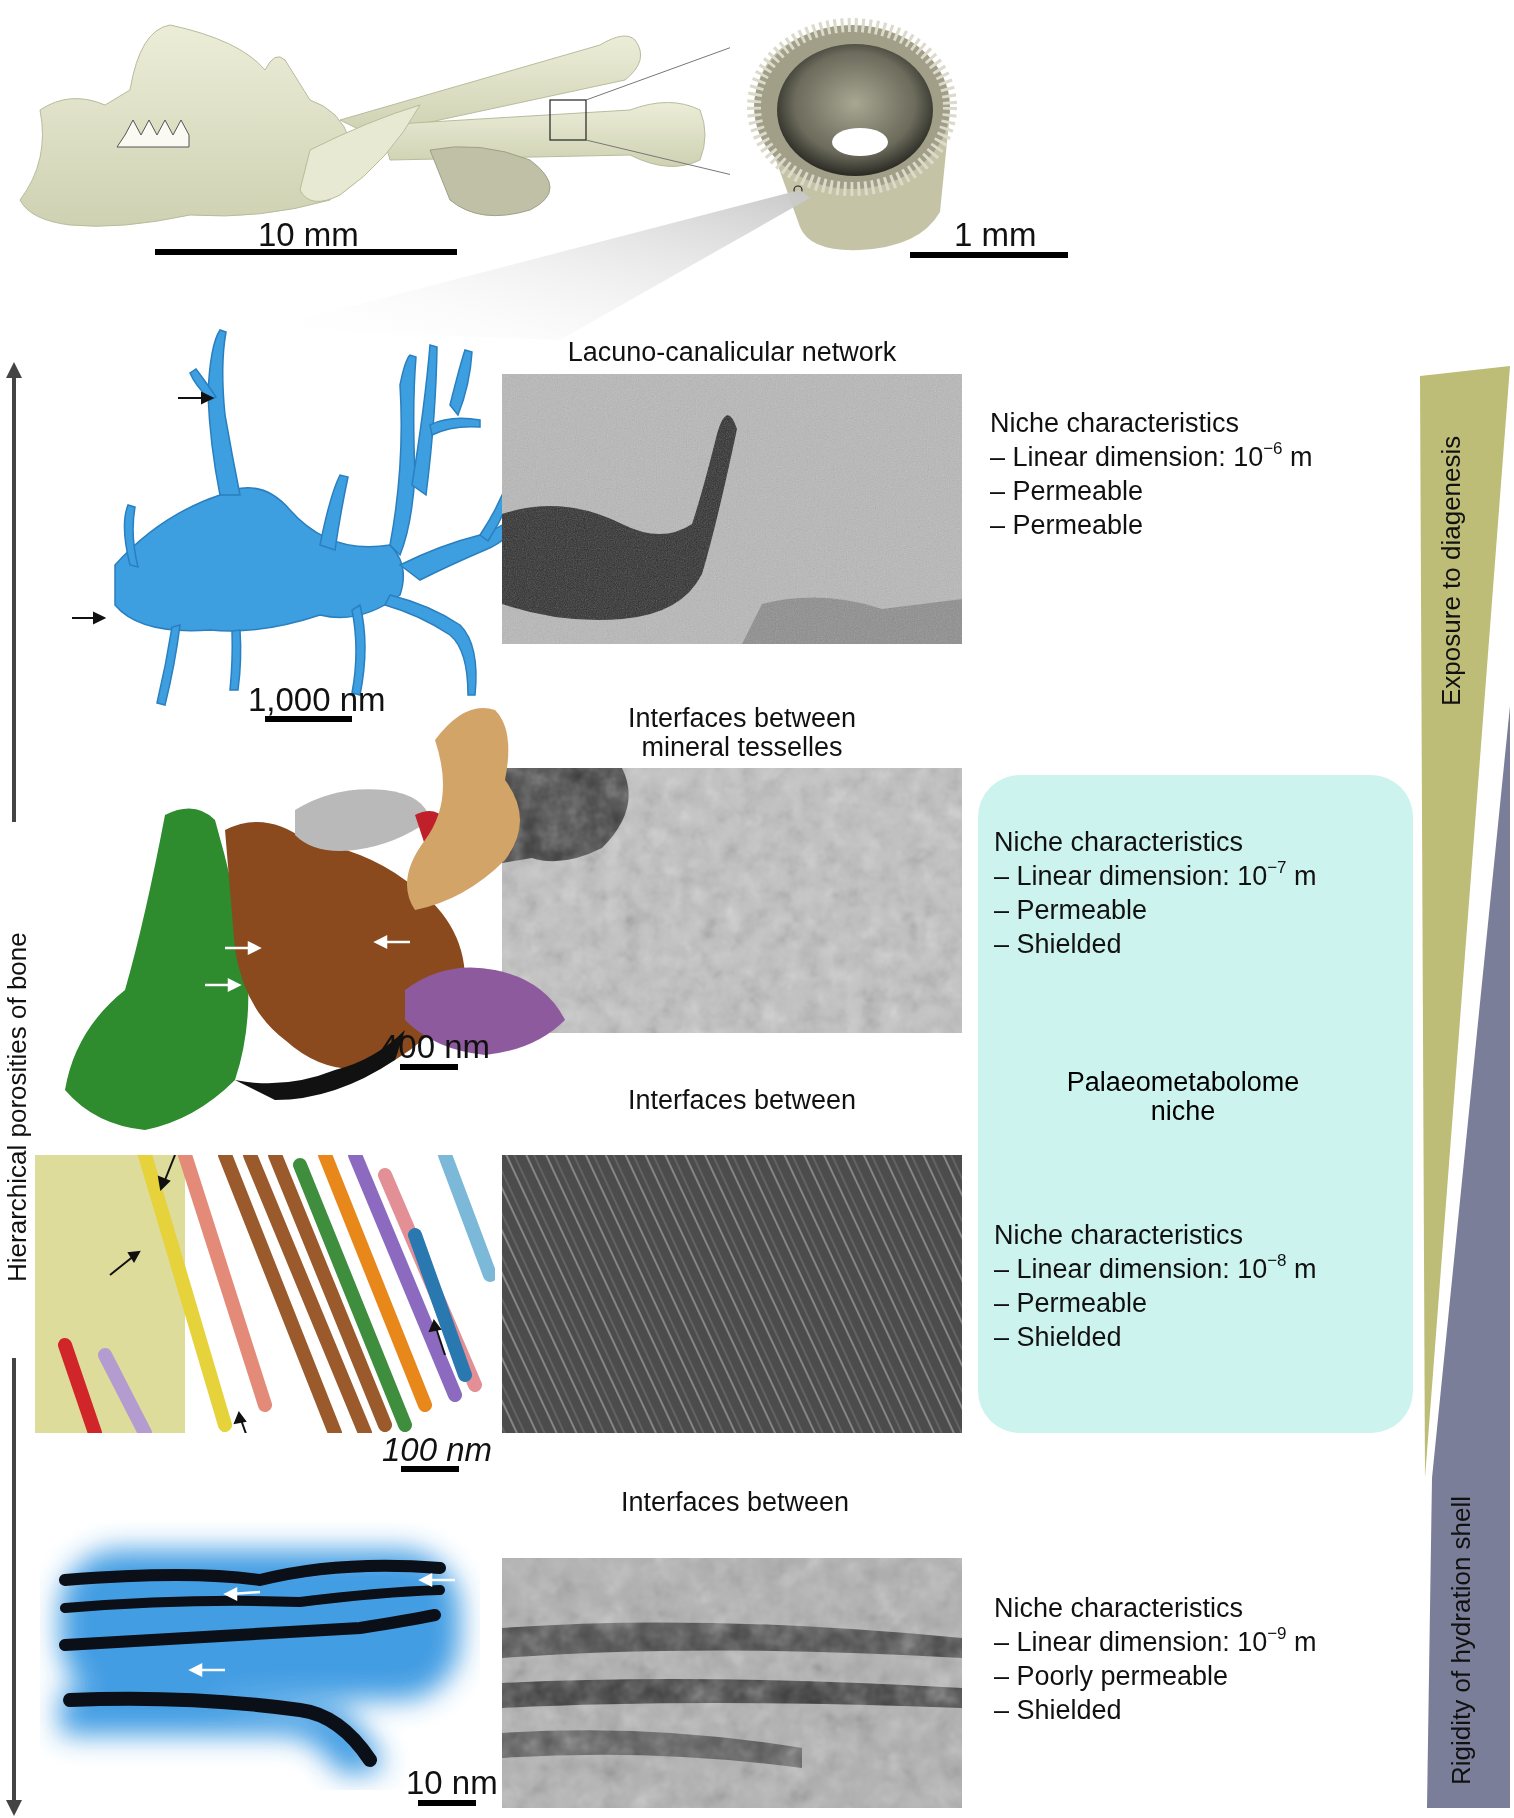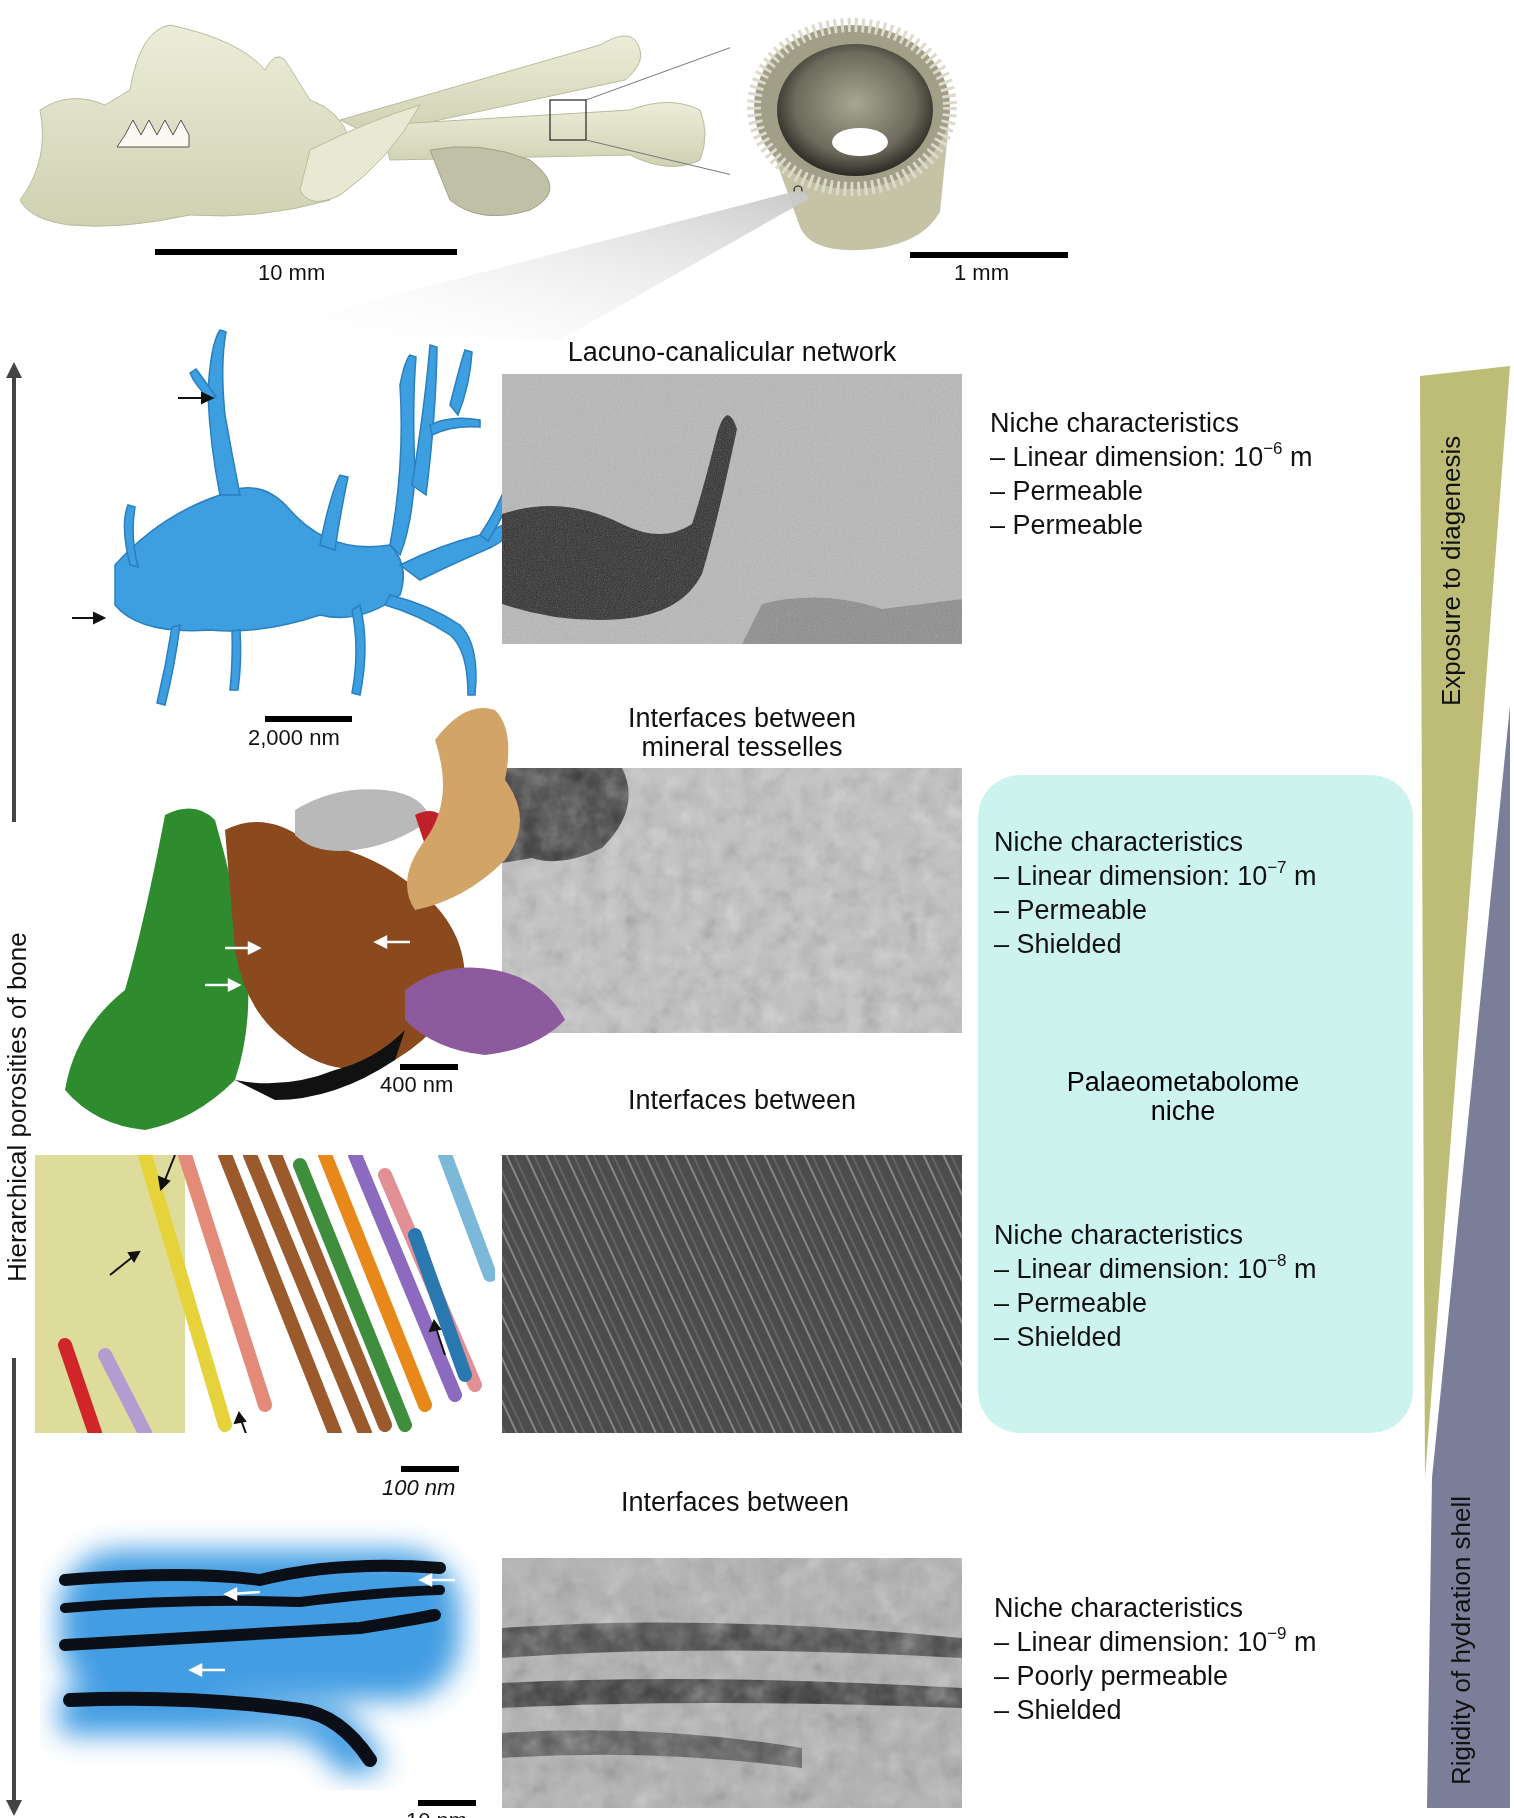--- a/index.html
+++ b/index.html
@@ -1,19 +1,19 @@
 <!DOCTYPE html>
 <html><head>
 <meta charset="utf-8">
 <style>
   html, body { margin: 0; padding: 0; background: #ffffff; }
   body { width: 1514px; height: 1818px; position: relative; overflow: hidden;
          font-family: "Liberation Sans", sans-serif; color: #111; }
   .abs { position: absolute; }
-  .label { font-size: 22px; line-height: 1; white-space: nowrap; color: #111; margin-top: 44px; }
+  .label { font-size: 33px; line-height: 1; white-space: nowrap; color: #111; }
   .title { font-size: 27px; line-height: 29px; text-align: center; color: #111; }
   .scalebar { background: #000; height: 6px; }
   .niche { font-size: 27px; line-height: 34px; color: #111; }
   .niche .row { white-space: nowrap; }
   .niche sup { font-size: 17px; vertical-align: 12px; line-height: 0; }
   .teal-box { background: #ccf3ee; border-radius: 42px; }
   .palaeo { font-size: 27px; line-height: 29px; color: #000000; text-align: center; }
   .vert { transform-origin: left top; white-space: nowrap; font-size: 27px; color: #111; }
   .micro { overflow: hidden; }
   svg { display: block; }
@@ -143,21 +143,21 @@
           </feComponentTransfer>
         </filter>
     </defs>
     <rect width="460" height="270" fill="#b8b8b8"></rect>
     <path d="M0 140 Q60 120 120 150 Q160 170 190 150 Q200 120 215 60 Q225 25 235 55 Q215 150 200 200 Q180 240 120 245 Q60 250 0 230 Z" fill="#2c2c2c"></path>
     <path d="M260 230 Q320 215 380 235 L460 225 L460 270 L240 270 Z" fill="#8c8c8c"></path>
     <rect width="460" height="270" filter="url(#noise1)"></rect>
   </svg>
 </div>
 
-<div class="abs label" style="left:248px; top:683px;">2,000 nm</div>
+<div class="abs label" style="left:248px; top:683px;">1,000 nm</div>
 <div class="abs scalebar" style="left:265px; top:716px; width:87px;"></div>
 
 <div class="abs niche" style="left:990px; top:406px;">
   <div class="row">Niche characteristics</div>
   <div class="row"><span>– Linear dimension: 10</span><sup>−6</sup><span> m</span></div>
   <div class="row">– Permeable</div>
   <div class="row">– Permeable</div>
 </div>
 
 <div class="abs teal-box" style="left:978px; top:775px; width:435px; height:658px;"></div>

